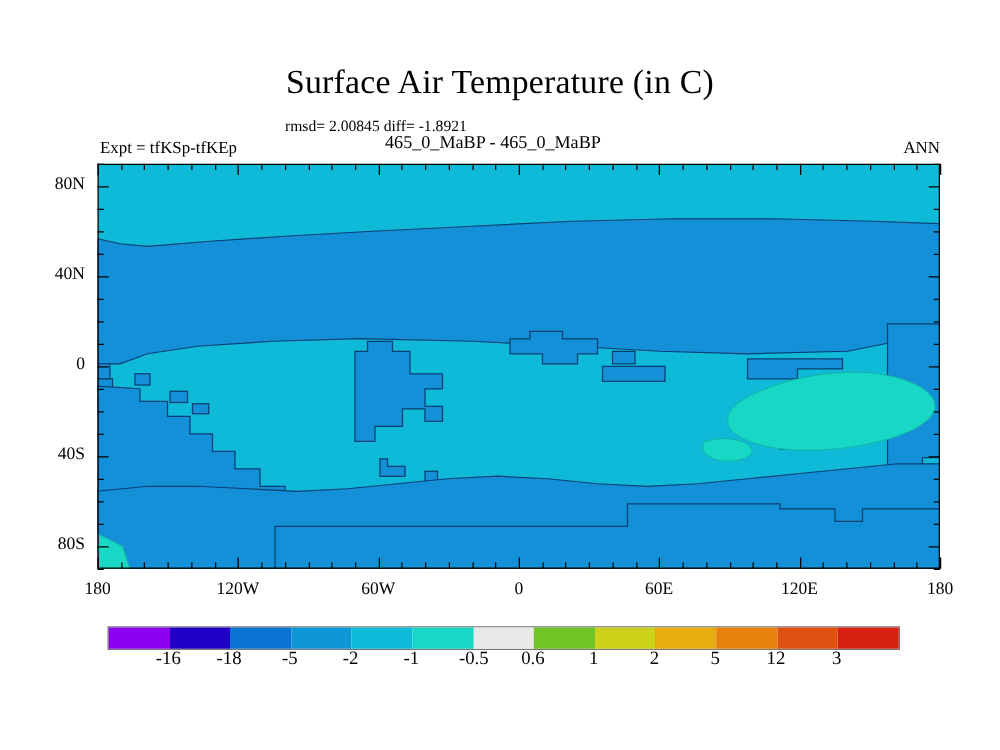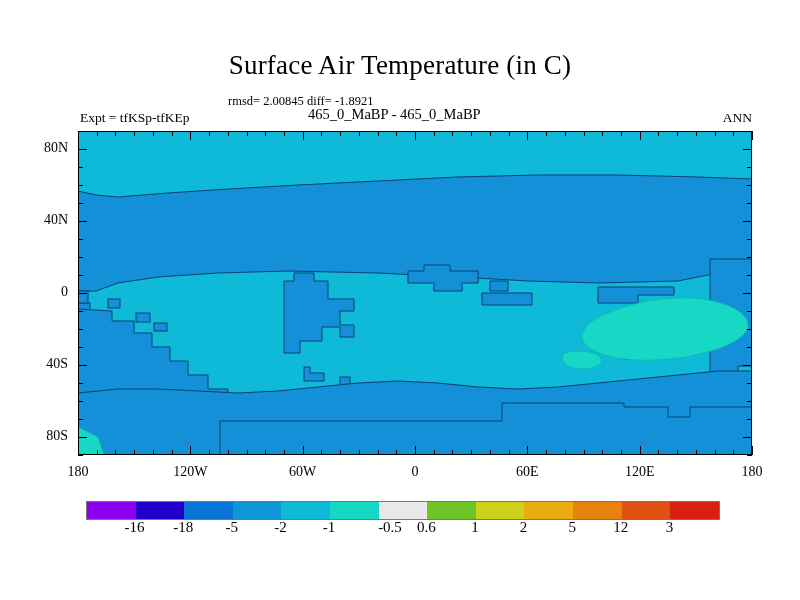--- a/index.html
+++ b/index.html
@@ -294,21 +294,21 @@
       <div class="seg" style="background: rgb(232, 130, 15);"></div>
       <div class="seg" style="background: rgb(224, 80, 16);"></div>
       <div class="seg" style="background: rgb(216, 32, 16);"></div>
     </div>
   <div id="cbar-labels">
       <div class="cblab" style="left: 107.615px;">-16</div>
       <div class="cblab" style="left: 156.231px;">-18</div>
       <div class="cblab" style="left: 204.846px;">-5</div>
       <div class="cblab" style="left: 253.462px;">-2</div>
       <div class="cblab" style="left: 302.077px;">-1</div>
-      <div class="cblab" style="left: 363px;">-0.5</div>
+      <div class="cblab" style="left: 352px;">-0.5</div>
       <div class="cblab" style="left: 399.308px;">0.6</div>
       <div class="cblab" style="left: 447.923px;">1</div>
       <div class="cblab" style="left: 496.538px;">2</div>
       <div class="cblab" style="left: 545.154px;">5</div>
       <div class="cblab" style="left: 593.769px;">12</div>
       <div class="cblab" style="left: 642.385px;">3</div>
     </div>
 
 </div>
 

